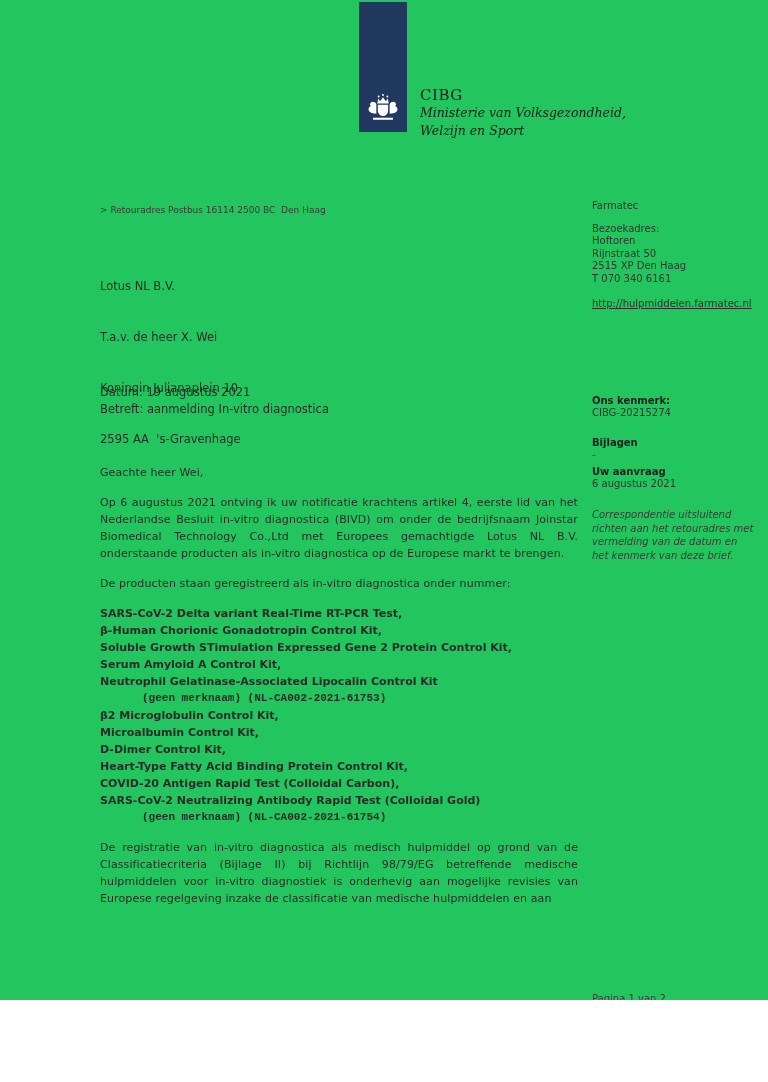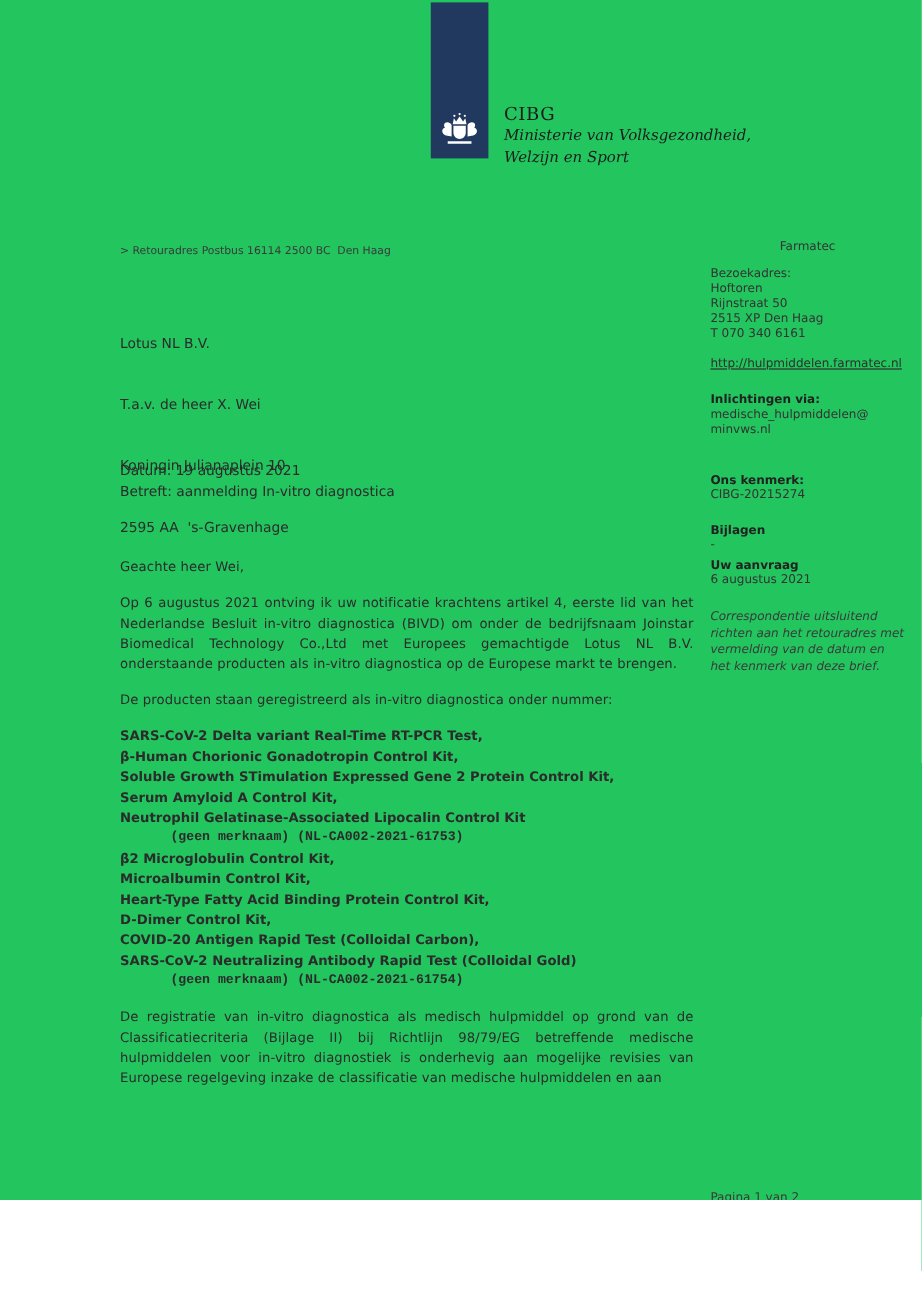--- a/index.html
+++ b/index.html
@@ -80,21 +80,21 @@
     margin-top: 13px;
     font-weight: bold;
     letter-spacing: 0;
   }
   .product-list div { line-height: 17px; }
   .product-list .indent { padding-left: 42px; font-family: Liberation Mono, monospace; }
 
   
   .side { position: absolute; left: 592px; width: 162px; font-size: 10px; line-height: 12.3px; color: #333; }
   .side b, .side .lbl { font-weight: bold; color: #222; }
-  .s-farmatec { top: 200px; text-align: center; }
+  .s-farmatec { top: 200px; }
   .s-visit { top: 223px; }
   .s-phone { top: 273px; }
   .s-web { top: 298px; }
   .s-web a { color: #2f2f2f; text-decoration: underline; }
   .s-inq { top: 328px; }
   .s-ref { top: 395px; }
   .s-bijlagen { top: 437px; }
   .s-aanvraag { top: 466px; }
   .s-note { top: 508px; font-style: italic; line-height: 13.5px; color: #3a3a3a; }
   .s-page { top: 993px; color: #3a3a3a; }
@@ -144,22 +144,22 @@
     <p>De producten staan geregistreerd als in-vitro diagnostica onder nummer:</p>
     <div class="product-list">
       <div>SARS-CoV-2 Delta variant Real-Time RT-PCR Test,</div>
       <div>β-Human Chorionic Gonadotropin Control Kit,</div>
       <div>Soluble Growth STimulation Expressed Gene 2 Protein Control Kit,</div>
       <div>Serum Amyloid A Control Kit,</div>
       <div>Neutrophil Gelatinase-Associated Lipocalin Control Kit</div>
       <div class="indent">(geen merknaam) (NL-CA002-2021-61753)</div>
       <div>β2 Microglobulin Control Kit,</div>
       <div>Microalbumin Control Kit,</div>
+      <div>D-Dimer Control Kit,</div>
       <div>Heart-Type Fatty Acid Binding Protein Control Kit,</div>
-      <div>D-Dimer Control Kit,</div>
       <div>COVID-20 Antigen Rapid Test (Colloidal Carbon),</div>
       <div>SARS-CoV-2 Neutralizing Antibody Rapid Test (Colloidal Gold)</div>
       <div class="indent">(geen merknaam) (NL-CA002-2021-61754)</div>
     </div>
     <p>De registratie van in-vitro diagnostica als medisch hulpmiddel op grond van de Classificatiecriteria (Bijlage II) bij Richtlijn 98/79/EG betreffende medische hulpmiddelen voor in-vitro diagnostiek is onderhevig aan mogelijke revisies van Europese regelgeving inzake de classificatie van medische hulpmiddelen en aan</p>
   </div>
 
   <div class="side s-farmatec lbl">Farmatec</div>
 
   <div class="side s-visit">
@@ -168,25 +168,20 @@
     <div>Rijnstraat 50</div>
     <div>2515 XP Den Haag</div>
   </div>
 
   <div class="side s-phone">T 070 340 6161</div>
 
   <div class="side s-web">
     <a href="#">http://hulpmiddelen.farmatec.nl</a>
   </div>
 
-  <div class="side s-inq">
-    <div class="lbl">Inlichtingen via:</div>
-    <div>medische_hulpmiddelen@</div>
-    <div>minvws.nl</div>
-  </div>
 
   <div class="side s-ref">
     <div class="lbl">Ons kenmerk:</div>
     <div>CIBG-20215274</div>
   </div>
 
   <div class="side s-bijlagen">
     <div class="lbl">Bijlagen</div>
     <div>-</div>
   </div>

